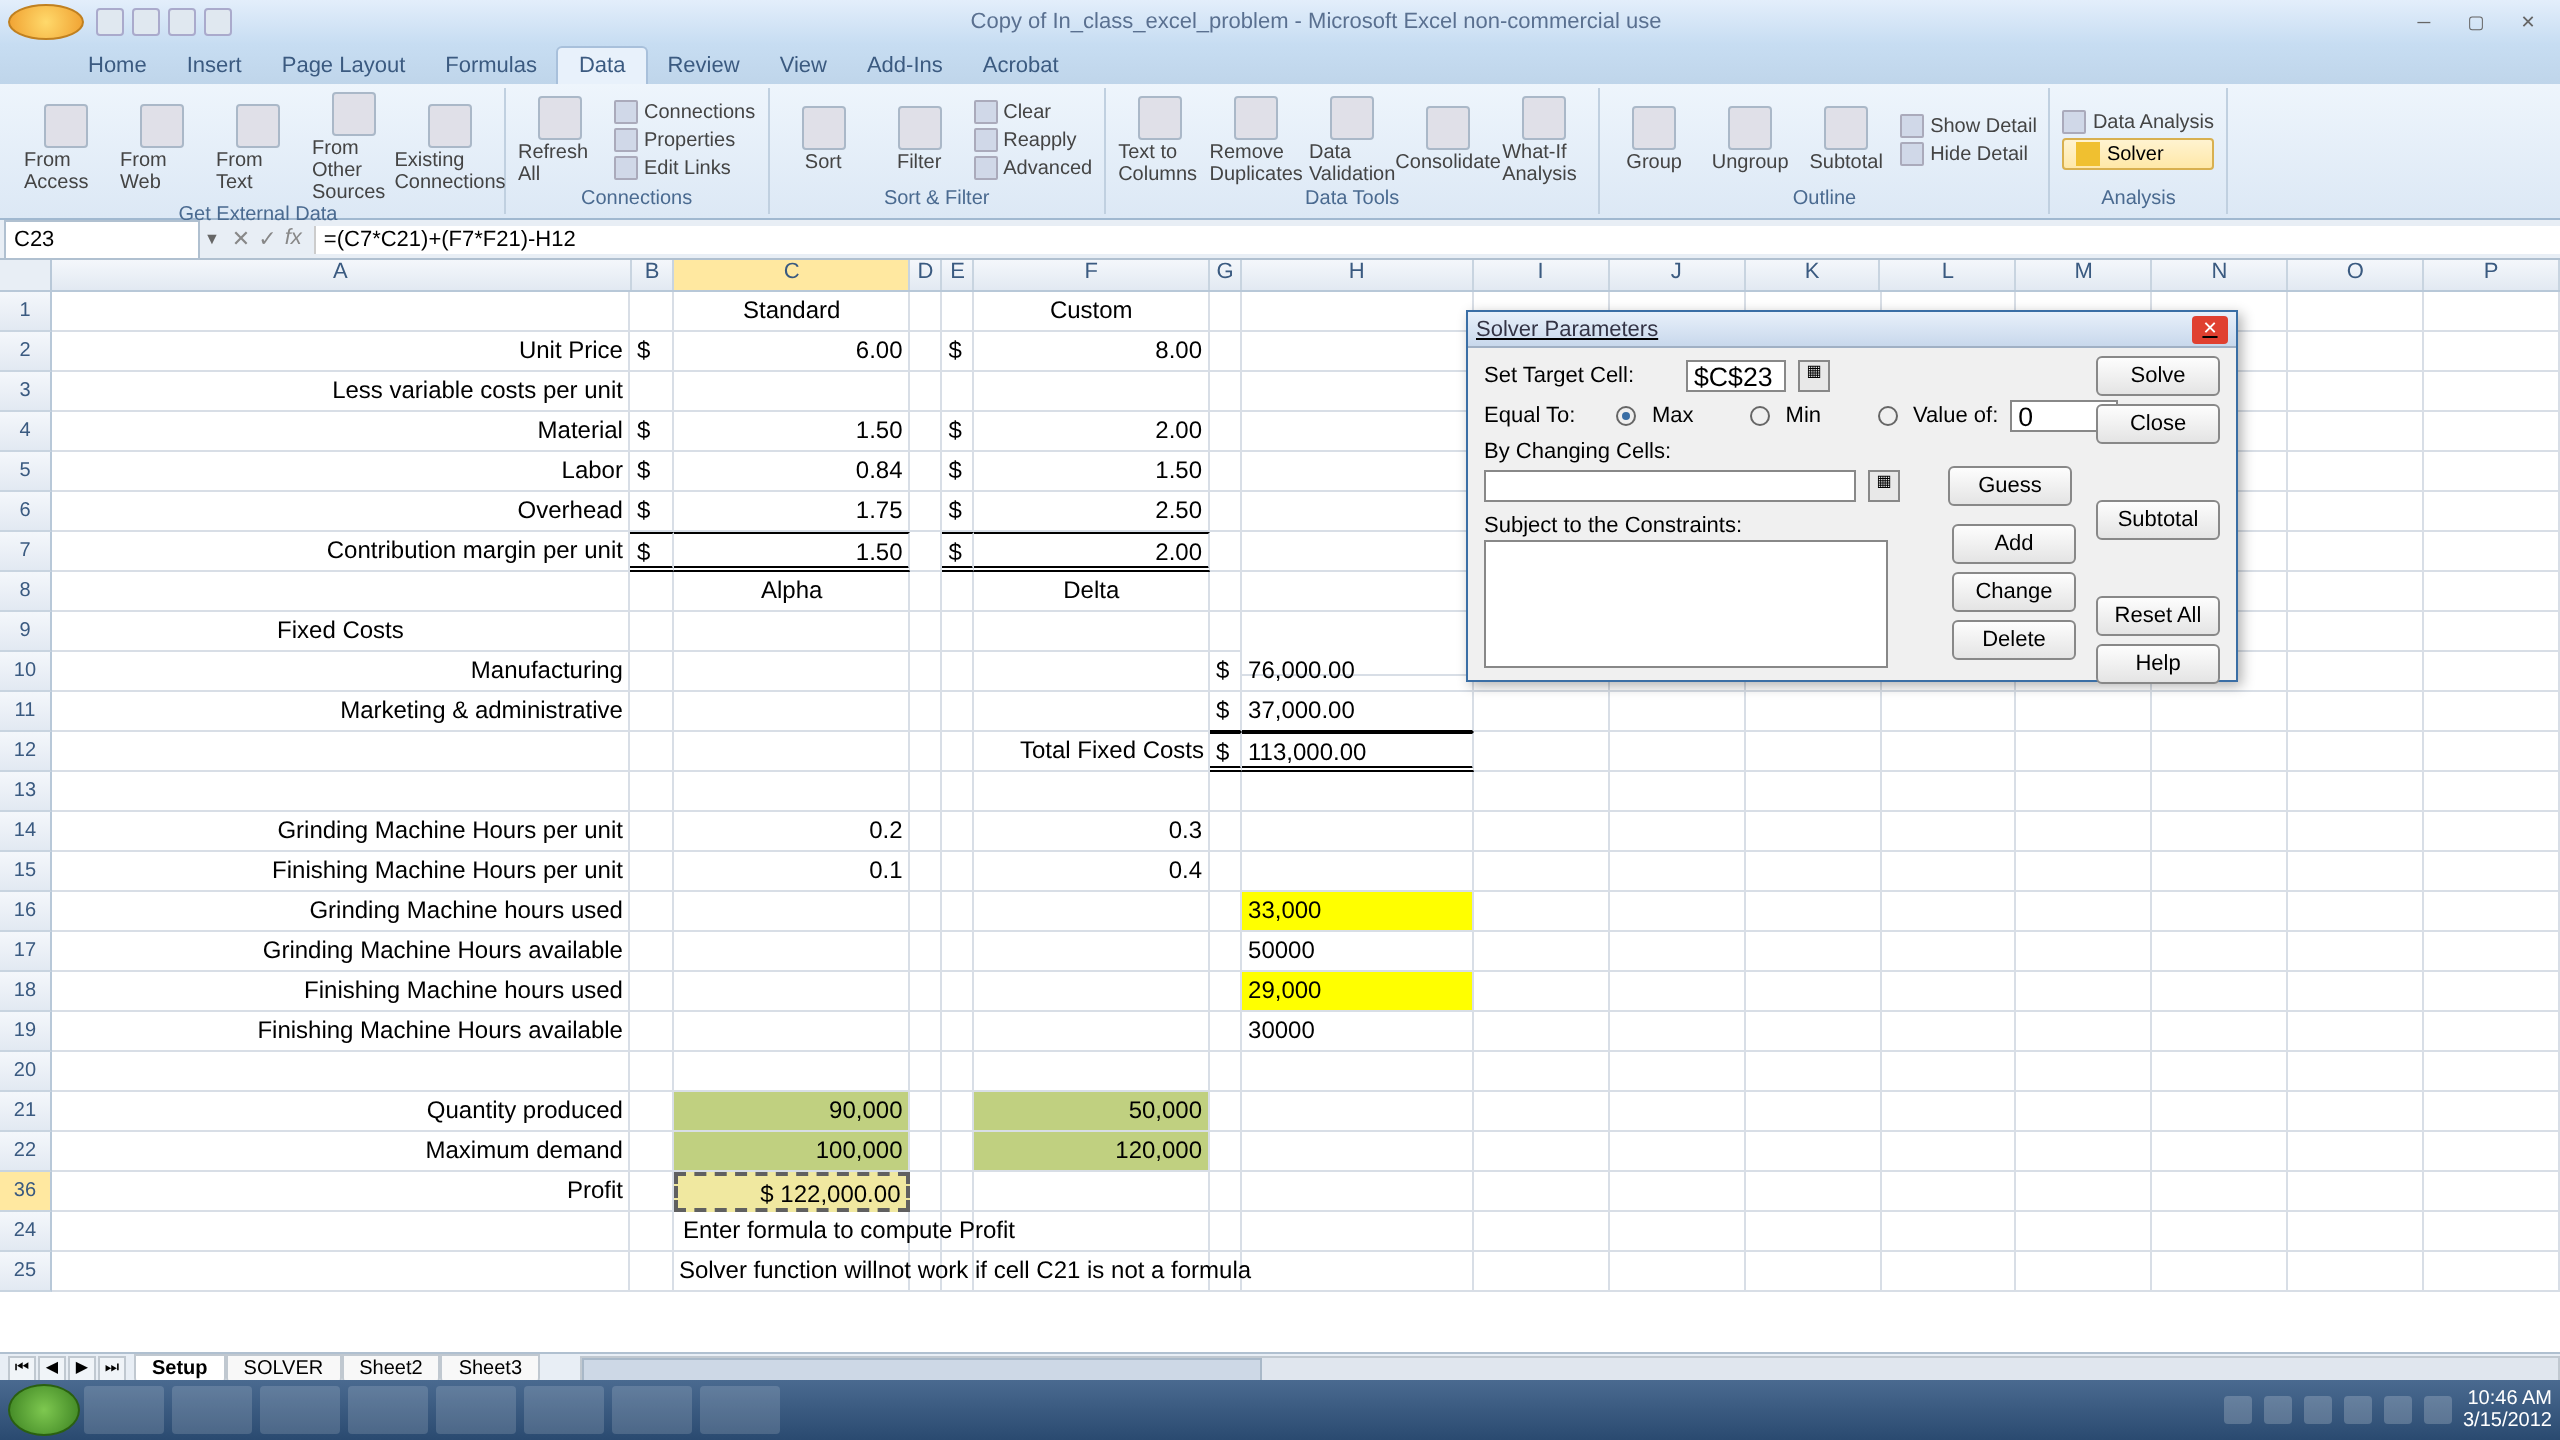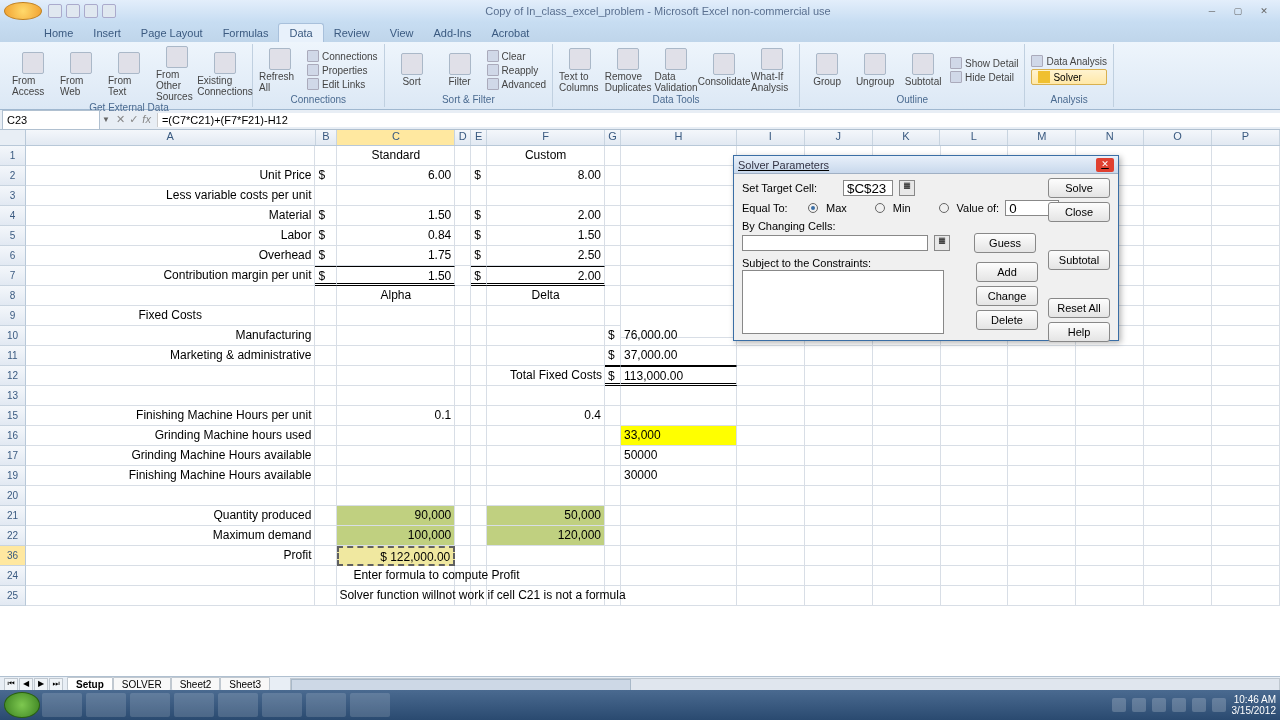--- a/index.html
+++ b/index.html
@@ -558,20 +558,39 @@
         <div class="cell c-rest"></div>
         <div class="cell c-rest"></div>
         <div class="cell c-rest"></div>
         <div class="cell c-rest"></div>
         <div class="cell c-rest"></div>
         <div class="cell c-rest"></div>
         <div class="cell c-rest"></div>
         <div class="cell c-rest"></div>
       </div>
       <div class="row">
+        <div class="row-h">14</div>
+        <div class="cell c-A">Grinding Machine Hours per unit</div>
+        <div class="cell c-B"></div>
+        <div class="cell c-C">0.2</div>
+        <div class="cell c-D"></div>
+        <div class="cell c-E"></div>
+        <div class="cell c-F">0.3</div>
+        <div class="cell c-G"></div>
+        <div class="cell c-H"></div>
+        <div class="cell c-rest"></div>
+        <div class="cell c-rest"></div>
+        <div class="cell c-rest"></div>
+        <div class="cell c-rest"></div>
+        <div class="cell c-rest"></div>
+        <div class="cell c-rest"></div>
+        <div class="cell c-rest"></div>
+        <div class="cell c-rest"></div>
+      </div>
+      <div class="row">
         <div class="row-h">15</div>
         <div class="cell c-A">Finishing Machine Hours per unit</div>
         <div class="cell c-B"></div>
         <div class="cell c-C">0.1</div>
         <div class="cell c-D"></div>
         <div class="cell c-E"></div>
         <div class="cell c-F">0.4</div>
         <div class="cell c-G"></div>
         <div class="cell c-H"></div>
         <div class="cell c-rest"></div>
@@ -615,20 +634,39 @@
         <div class="cell c-rest"></div>
         <div class="cell c-rest"></div>
         <div class="cell c-rest"></div>
         <div class="cell c-rest"></div>
         <div class="cell c-rest"></div>
         <div class="cell c-rest"></div>
         <div class="cell c-rest"></div>
         <div class="cell c-rest"></div>
       </div>
       <div class="row">
+        <div class="row-h">18</div>
+        <div class="cell c-A">Finishing Machine hours used</div>
+        <div class="cell c-B"></div>
+        <div class="cell c-C"></div>
+        <div class="cell c-D"></div>
+        <div class="cell c-E"></div>
+        <div class="cell c-F"></div>
+        <div class="cell c-G"></div>
+        <div class="cell c-H fill-yellow">29,000</div>
+        <div class="cell c-rest"></div>
+        <div class="cell c-rest"></div>
+        <div class="cell c-rest"></div>
+        <div class="cell c-rest"></div>
+        <div class="cell c-rest"></div>
+        <div class="cell c-rest"></div>
+        <div class="cell c-rest"></div>
+        <div class="cell c-rest"></div>
+      </div>
+      <div class="row">
         <div class="row-h">19</div>
         <div class="cell c-A">Finishing Machine Hours available</div>
         <div class="cell c-B"></div>
         <div class="cell c-C"></div>
         <div class="cell c-D"></div>
         <div class="cell c-E"></div>
         <div class="cell c-F"></div>
         <div class="cell c-G"></div>
         <div class="cell c-H">30000</div>
         <div class="cell c-rest"></div>
@@ -714,21 +752,21 @@
         <div class="cell c-rest"></div>
         <div class="cell c-rest"></div>
         <div class="cell c-rest"></div>
         <div class="cell c-rest"></div>
       </div>
       <div class="row">
         <div class="row-h">24</div>
         <div class="cell c-A"></div>
         <div class="cell c-B"></div>
         <div class="cell c-C" style="overflow: visible; text-align: left; position: relative;">
-          <span style="position:absolute;left:16px;white-space:nowrap;text-align:center;">Enter formula to compute Profit</span>
+          <span style="position:absolute;left:4px;white-space:nowrap;text-align:center;">Enter formula to compute Profit</span>
         </div>
         <div class="cell c-D"></div>
         <div class="cell c-E"></div>
         <div class="cell c-F"></div>
         <div class="cell c-G"></div>
         <div class="cell c-H"></div>
         <div class="cell c-rest"></div>
         <div class="cell c-rest"></div>
         <div class="cell c-rest"></div>
         <div class="cell c-rest"></div>

